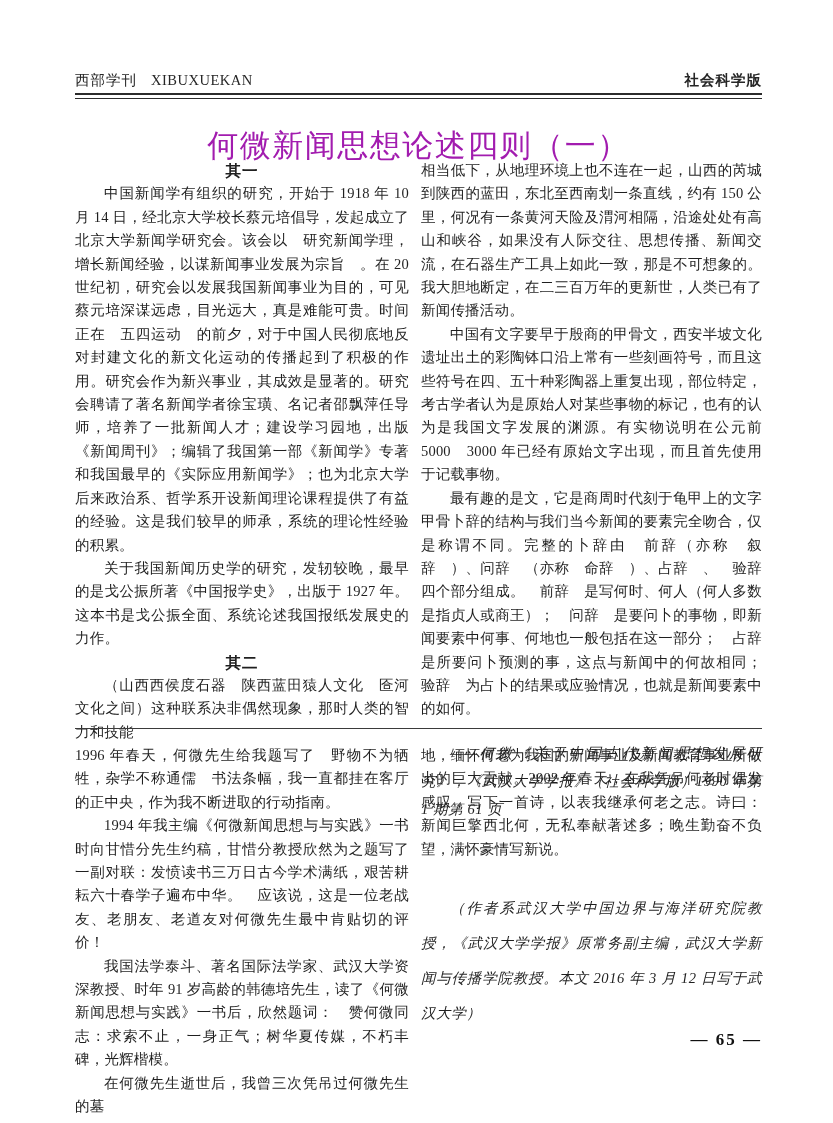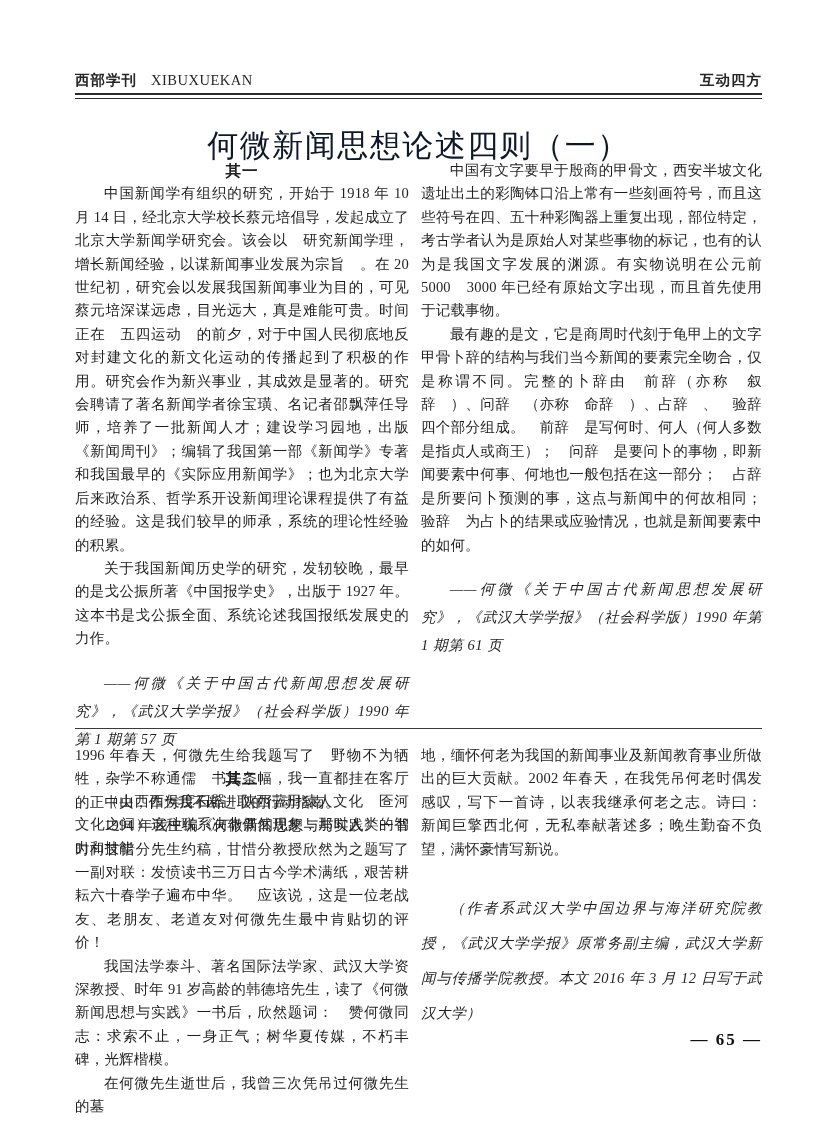--- a/index.html
+++ b/index.html
@@ -12,31 +12,31 @@
     color:#1f1f1f;
     overflow:hidden;
   }
   .content{position:absolute;left:75px;top:0;width:687px;}
   
   .runhead{
     position:absolute;top:71px;left:0;width:100%;
     display:flex;justify-content:space-between;align-items:flex-end;
     font-size:14.5px;line-height:18px;color:#262626;
   }
-  .runhead .jname{font-weight:bold;font-family:"Liberation Sans","DejaVu Sans",sans-serif;letter-spacing:1px;}
+  .runhead .jname{font-weight:normal;font-family:"Liberation Sans","DejaVu Sans",sans-serif;letter-spacing:1px;}
   .runhead .jpinyin{margin-left:14px;font-family:"Liberation Serif","DejaVu Serif",serif;letter-spacing:.5px;text-align:center;}
   .runhead .jright{font-weight:bold;font-family:"Liberation Sans","DejaVu Sans",sans-serif;letter-spacing:1px;}
   .double-rule{
     position:absolute;top:93px;left:0;width:100%;height:3px;
     border-top:2.5px solid #2b2b2b;border-bottom:1px solid #2b2b2b;
   }
   .article-title{
     position:absolute;top:104px;left:0;width:100%;
     text-align:center;font-size:31px;letter-spacing:1.5px;
-    font-weight:500;color:#0f172a;white-space:nowrap;
+    font-weight:500;color:#a21caf;white-space:nowrap;
   }
   
   .cols{position:absolute;left:0;display:flex;width:687px;}
   .cols.upper{top:159px;}
   .cols.lower{top:744px;}
   .col{width:334px;}
   .col + .col{margin-left:12px;width:341px;}
   .para{
     margin:0;font-size:14.5px;line-height:23.4px;
     text-align:justify;letter-spacing:.2px;color:#1f1f1f;
@@ -64,37 +64,37 @@
 </head>
 <body>
 
 <div class="page">
   <div class="content">
 
     <div class="runhead">
       <div>
         <span class="jname">西部学刊</span><span class="jpinyin">XIBUXUEKAN</span>
       </div>
-      <div class="jright">互动四方</div>
+      <div class="jright">社会科学版</div>
     </div>
 
     <div class="double-rule"></div>
 
     <h1 class="article-title">何微新闻思想论述四则（一）</h1>
 
     <div class="cols upper">
       <div class="col">
           <p class="para heading">其一</p>
           <p class="para indent">中国新闻学有组织的研究，开始于 1918 年 10 月 14 日，经北京大学校长蔡元培倡导，发起成立了北京大学新闻学研究会。该会以　研究新闻学理，增长新闻经验，以谋新闻事业发展为宗旨　。在 20 世纪初，研究会以发展我国新闻事业为目的，可见蔡元培深谋远虑，目光远大，真是难能可贵。时间正在　五四运动　的前夕，对于中国人民彻底地反对封建文化的新文化运动的传播起到了积极的作用。研究会作为新兴事业，其成效是显著的。研究会聘请了著名新闻学者徐宝璜、名记者邵飘萍任导师，培养了一批新闻人才；建设学习园地，出版《新闻周刊》；编辑了我国第一部《新闻学》专著和我国最早的《实际应用新闻学》；也为北京大学后来政治系、哲学系开设新闻理论课程提供了有益的经验。这是我们较早的师承，系统的理论性经验的积累。</p>
           <p class="para indent">关于我国新闻历史学的研究，发轫较晚，最早的是戈公振所著《中国报学史》，出版于 1927 年。这本书是戈公振全面、系统论述我国报纸发展史的力作。</p>
-          <p class="para citation">——何微《关于中国古代新闻思想发展研究》，《武汉大学学报》（社会科学版）1990 年第 1 期第 57 页</p>
           <p class="para heading">其二</p>
           <p class="para indent">（山西西侯度石器　陕西蓝田猿人文化　匼河文化之间）这种联系决非偶然现象，那时人类的智力和技能</p>
         </div>
       <div class="col">
+          <p class="para flush">相当低下，从地理环境上也不连在一起，山西的芮城到陕西的蓝田，东北至西南划一条直线，约有 150 公里，何况有一条黄河天险及渭河相隔，沿途处处有高山和峡谷，如果没有人际交往、思想传播、新闻交流，在石器生产工具上如此一致，那是不可想象的。我大胆地断定，在二三百万年的更新世，人类已有了新闻传播活动。</p>
           <p class="para indent">中国有文字要早于殷商的甲骨文，西安半坡文化遗址出土的彩陶钵口沿上常有一些刻画符号，而且这些符号在四、五十种彩陶器上重复出现，部位特定，考古学者认为是原始人对某些事物的标记，也有的认为是我国文字发展的渊源。有实物说明在公元前 5000　3000 年已经有原始文字出现，而且首先使用于记载事物。</p>
           <p class="para indent">最有趣的是文，它是商周时代刻于龟甲上的文字　　甲骨卜辞的结构与我们当今新闻的要素完全吻合，仅是称谓不同。完整的卜辞由　前辞（亦称　叙辞　）、问辞　（亦称　命辞　）、占辞　、　验辞　四个部分组成。　前辞　是写何时、何人（何人多数是指贞人或商王）；　问辞　是要问卜的事物，即新闻要素中何事、何地也一般包括在这一部分；　占辞　是所要问卜预测的事，这点与新闻中的何故相同；　验辞　为占卜的结果或应验情况，也就是新闻要素中的如何。</p>
           <p class="para citation">——何微《关于中国古代新闻思想发展研究》，《武汉大学学报》（社会科学版）1990 年第 1 期第 61 页</p>
         </div>
     </div>
 
     <div class="mid-divider"></div>
 
     <div class="cols lower">
       <div class="col">

